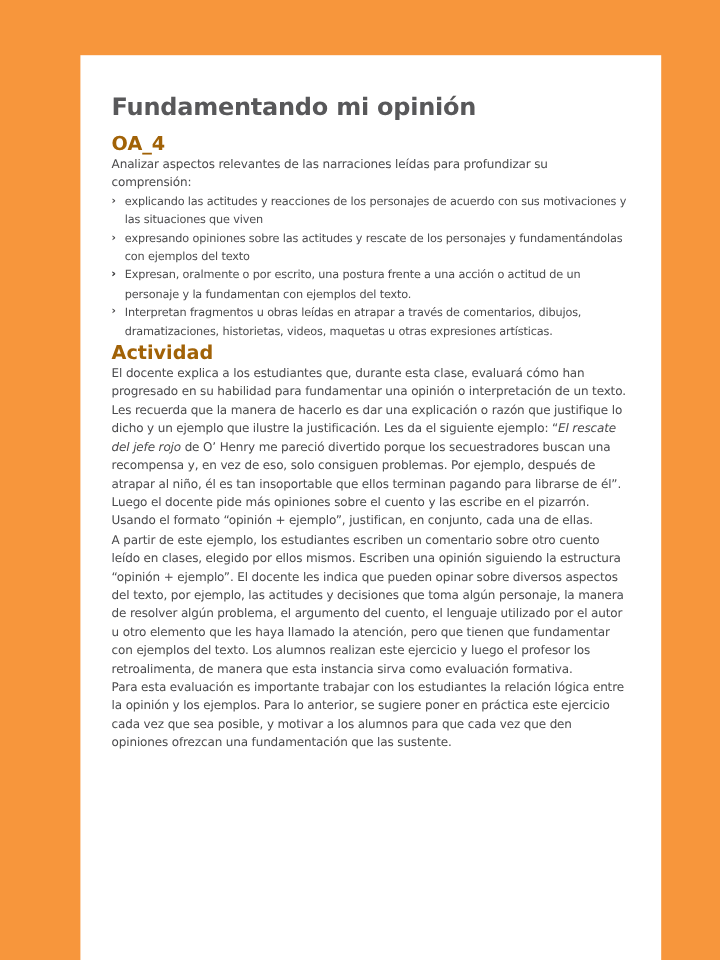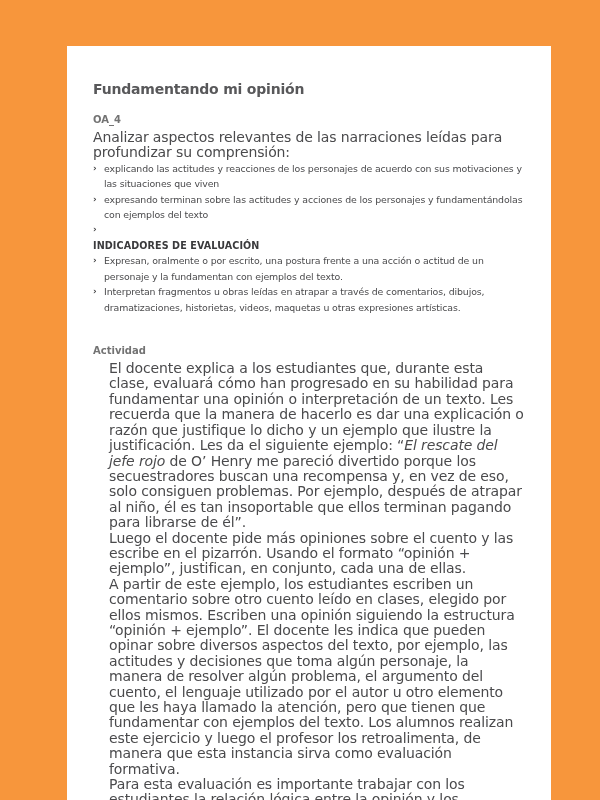--- a/index.html
+++ b/index.html
@@ -24,40 +24,40 @@
     }
     .content {
       position: absolute;
       left: 26px;
       top: 28px;
       width: 432px;
     }
     .page-title {
       font-family: "DejaVu Sans", sans-serif;
       font-weight: bold;
-      font-size: 14px;
+      font-size: 20px;
       color: #58585a;
       margin: 0;
       line-height: 30px;
       letter-spacing: -0.2px;
     }
     .section-heading {
       font-family: "DejaVu Sans", sans-serif;
       font-weight: bold;
-      font-size: 10px;
-      color: #737373;
+      font-size: 16px;
+      color: #a16207;
       margin: 0;
       line-height: 20px;
     }
     .oa-heading {
       margin-top: 6px;
     }
     .body-text {
       font-family: "DejaVu Sans", sans-serif;
-      font-size: 14px;
+      font-size: 10px;
       color: #4a4a4c;
       line-height: 15.4px;
       margin: 0;
       letter-spacing: -0.12px;
     }
     ul.bullets {
       list-style: none;
       margin: 0;
       padding: 0;
     }
@@ -82,25 +82,23 @@
       font-family: "DejaVu Sans", sans-serif;
       font-weight: bold;
       font-size: 9.6px;
       color: #3a3a3c;
       margin: 0;
       margin-top: 17px;
       line-height: 14px;
       letter-spacing: 0.1px;
     }
     .actividad-heading {
-      margin-top: 26px;
     }
     .para {
       display: block;
-      margin-left: 16px;
     }
     em {
       font-style: italic;
     }
   </style>
 </head>
 <body>
 
 <div class="page">
   <div class="content">
@@ -111,28 +109,27 @@
 
     <p class="body-text">Analizar aspectos relevantes de las narraciones leídas para profundizar su comprensión:</p>
 
     <ul class="bullets">
       <li>
         <span class="bullet-icon">›</span>
         <span>explicando las actitudes y reacciones de los personajes de acuerdo con sus motivaciones y las situaciones que viven</span>
       </li>
       <li>
         <span class="bullet-icon">›</span>
-        <span>expresando terminan sobre las actitudes y acciones de los personajes y fundamentándolas con ejemplos del texto</span>
+        <span>expresando opiniones sobre las actitudes y rescate de los personajes y fundamentándolas con ejemplos del texto</span>
       </li>
       <li>
         <span class="bullet-icon">›</span>
       </li>
     </ul>
 
-    <h3 class="indicators-heading">INDICADORES DE EVALUACIÓN</h3>
 
     <ul class="bullets">
       <li>
         <span class="bullet-icon">›</span>
         <span>Expresan, oralmente o por escrito, una postura frente a una acción o actitud de un personaje y la fundamentan con ejemplos del texto.</span>
       </li>
       <li>
         <span class="bullet-icon">›</span>
         <span>Interpretan fragmentos u obras leídas en atrapar a través de comentarios, dibujos, dramatizaciones, historietas, videos, maquetas u otras expresiones artísticas.</span>
       </li>

